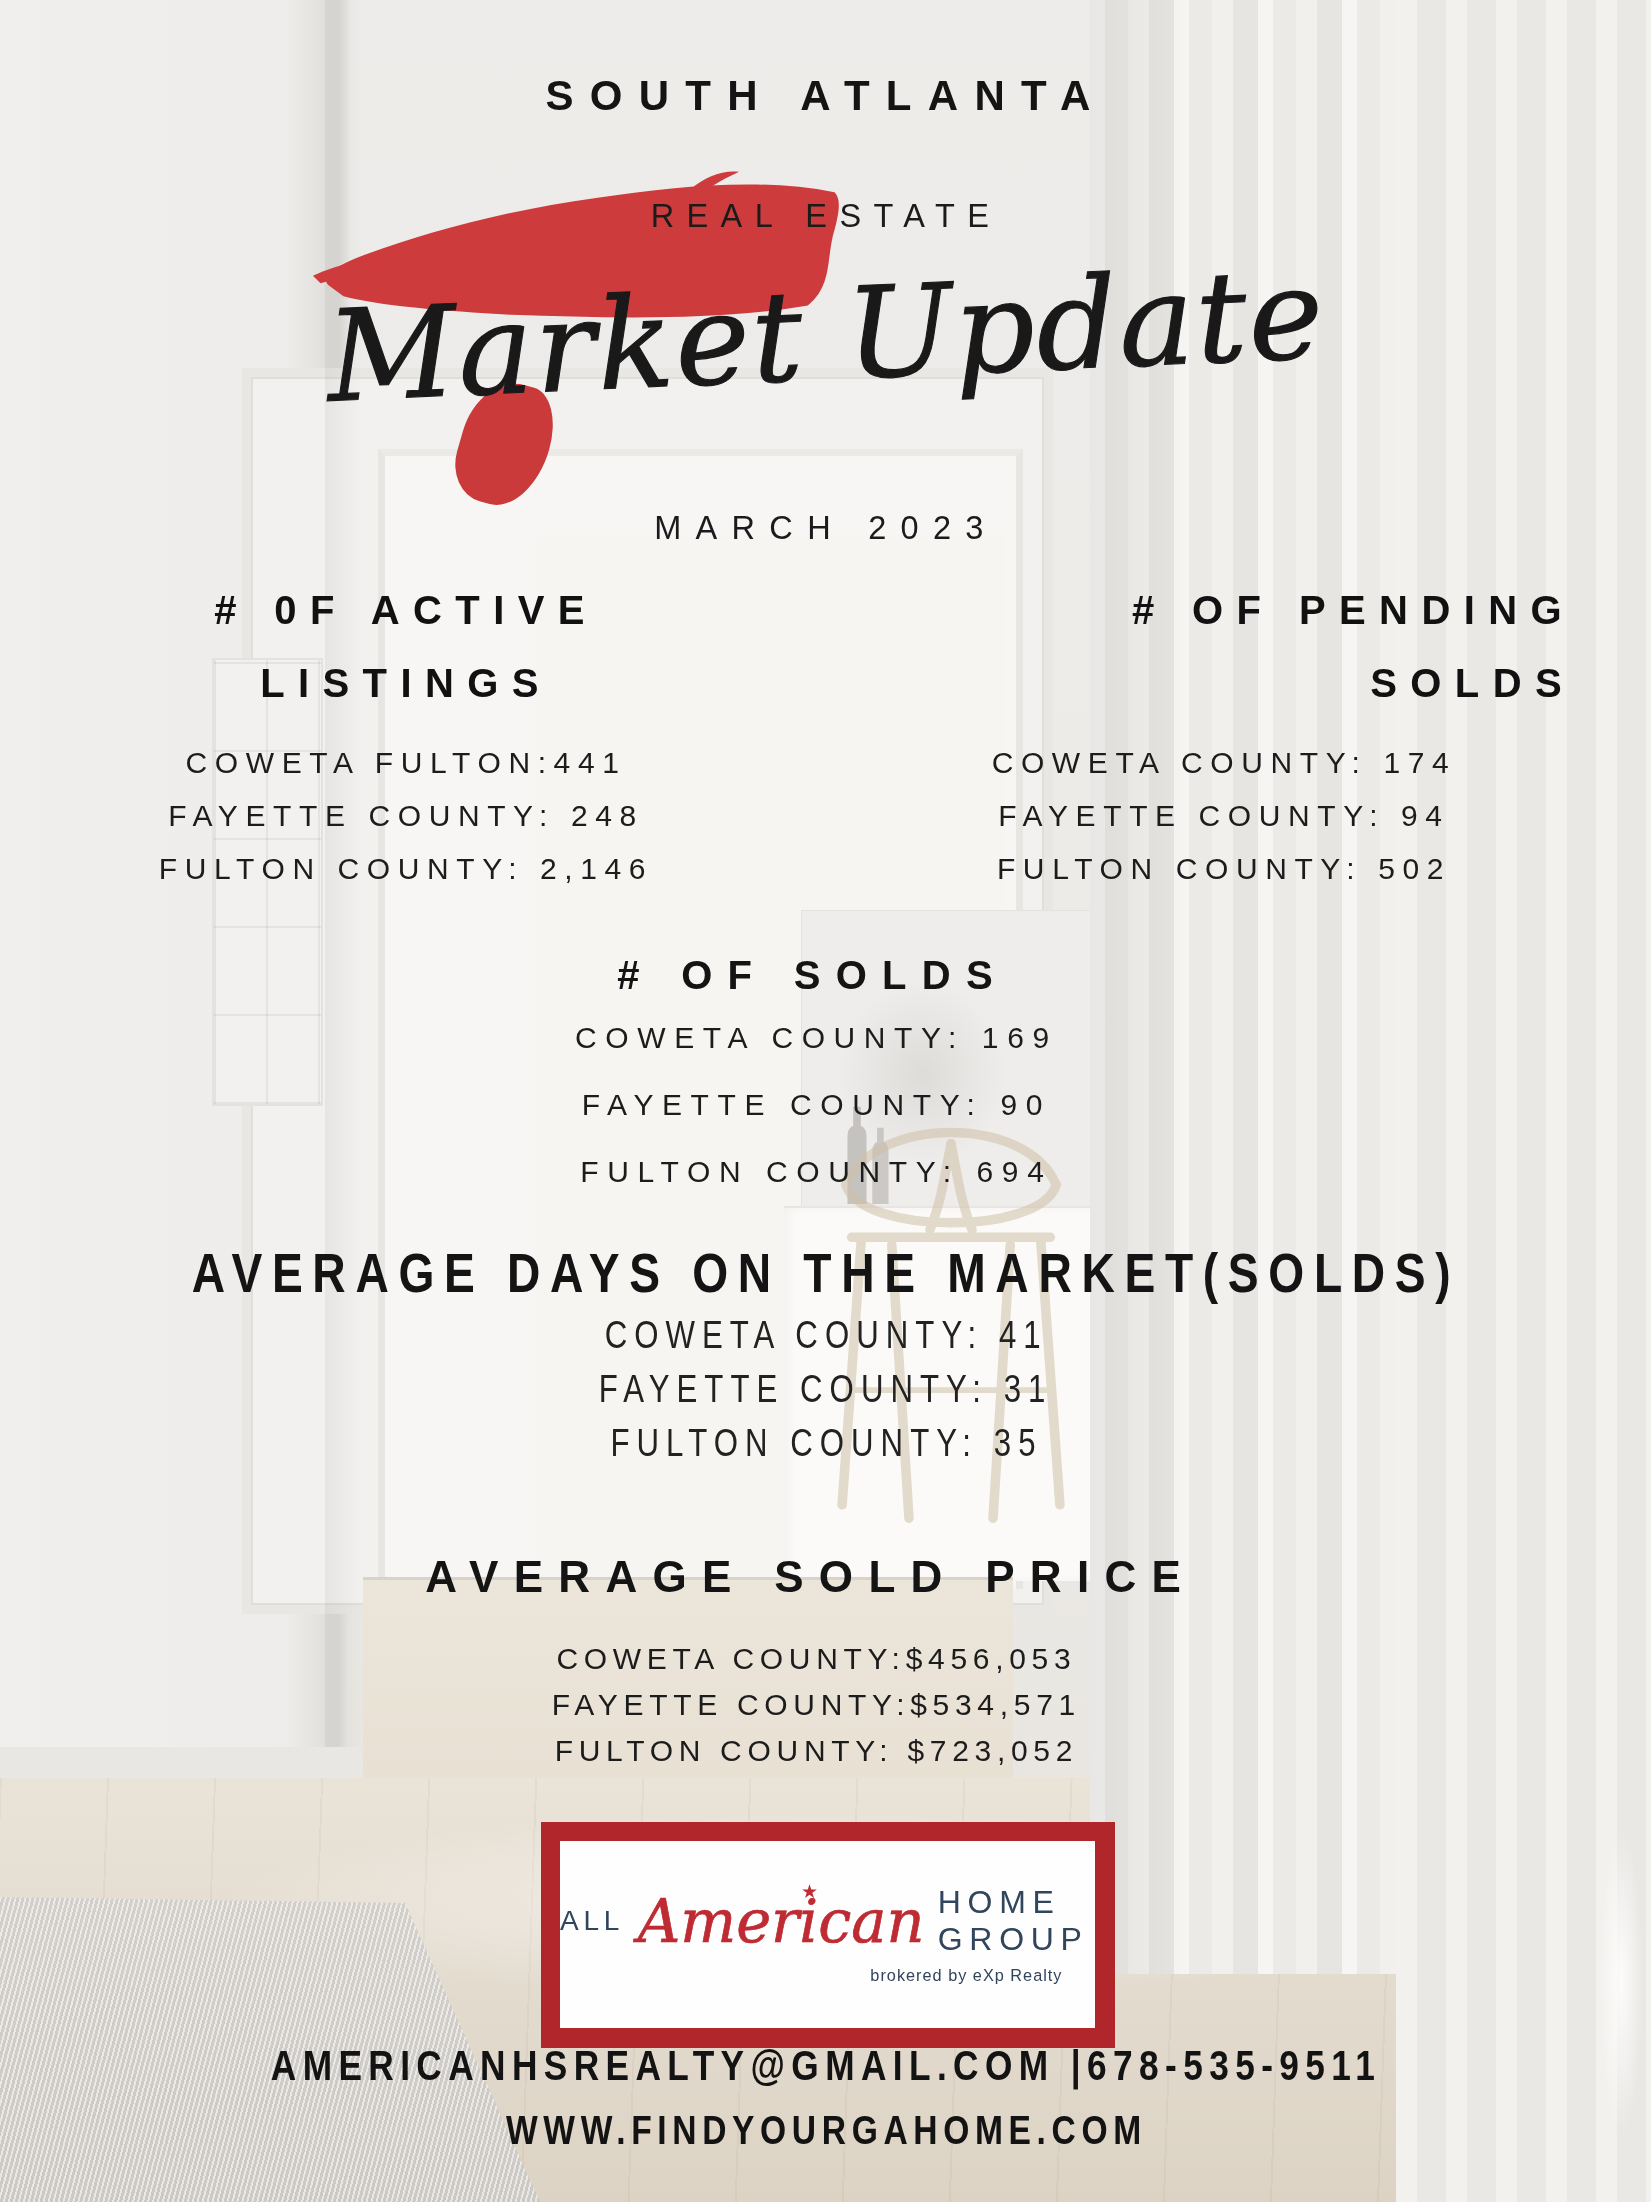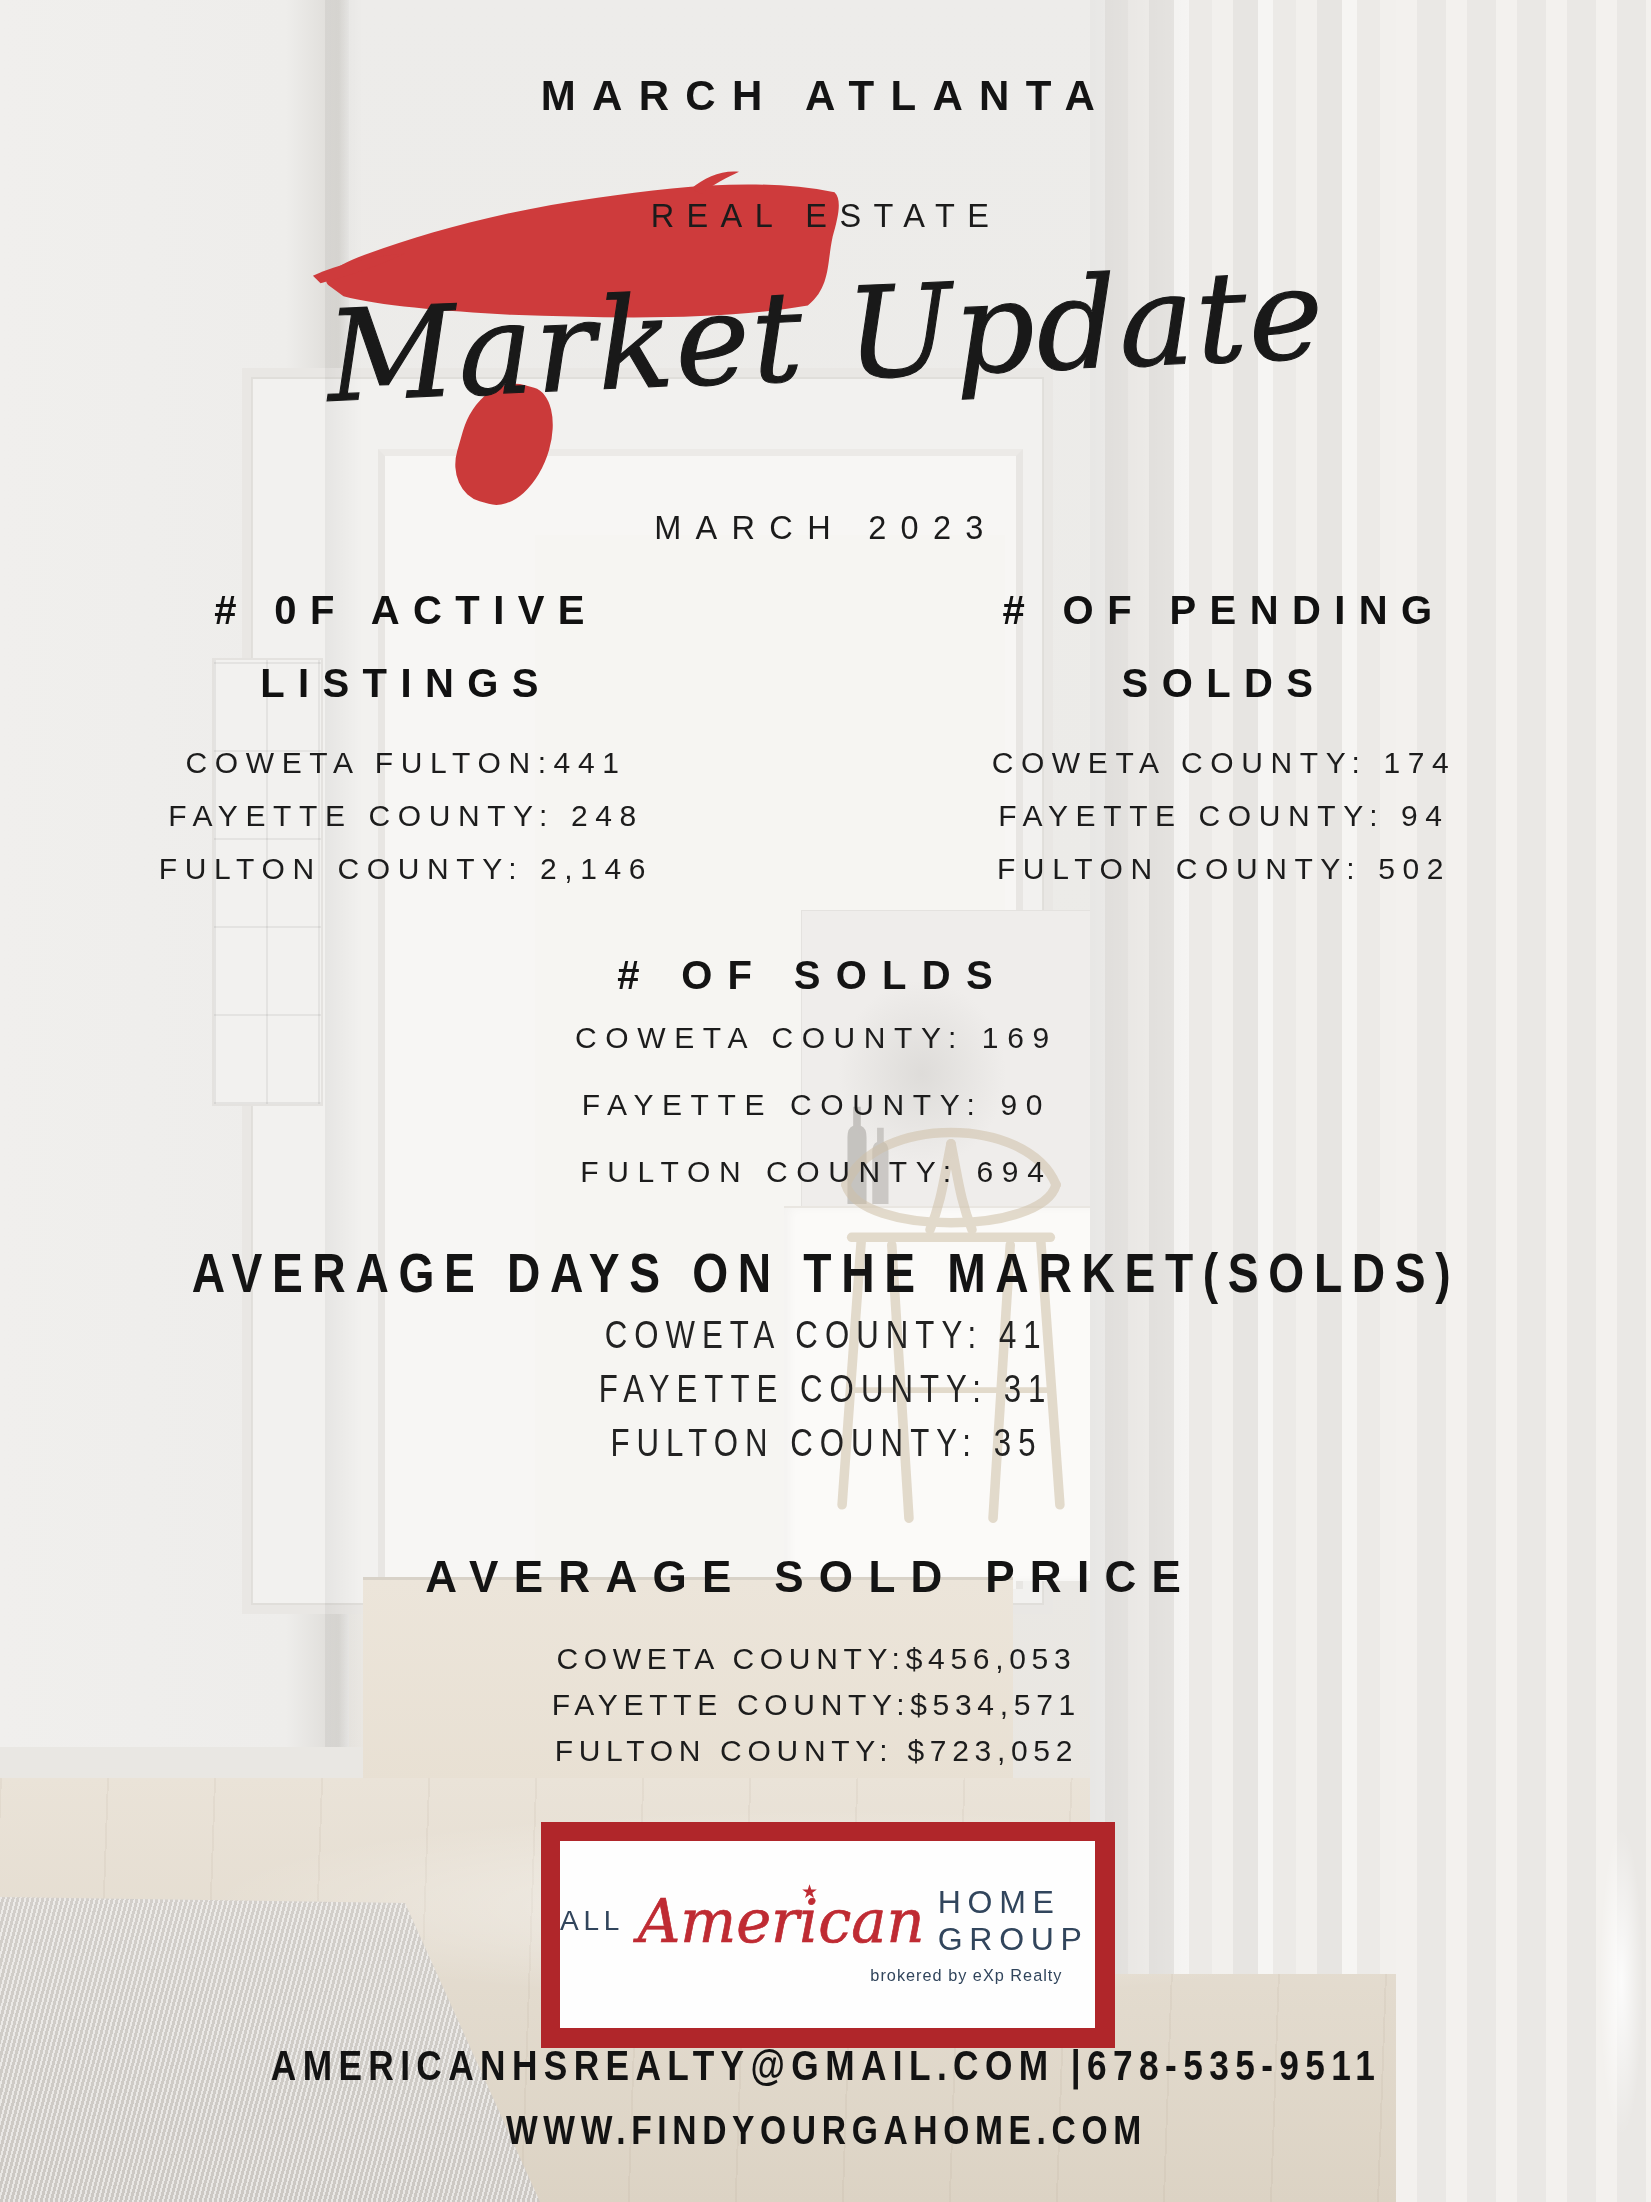--- a/index.html
+++ b/index.html
@@ -59,21 +59,21 @@
     font-family:"DejaVu Serif","Liberation Serif",serif;font-style:italic;
     font-size:126px;line-height:1;color:#191919;letter-spacing:1.9px;white-space:nowrap;
     -webkit-text-stroke:1.1px #191919;}
   
   .t-center{left:0;width:1652px;text-align:center;}
   .title-main{top:73px;font-size:42px;font-weight:700;letter-spacing:16.3px;line-height:46px;}
   .title-sub{top:197px;font-size:32.5px;font-weight:400;letter-spacing:12.4px;line-height:38px;color:#1b1b1b;}
   .date-line{top:509px;font-size:32.5px;font-weight:400;letter-spacing:14.3px;line-height:38px;color:#1b1b1b;}
   .h-col{width:650px;text-align:center;top:574px;font-size:40px;font-weight:700;letter-spacing:13.4px;line-height:73px;color:#111;}
   .h-col-left{left:81px;}
-  .h-col-right{left:899px;}
+  .h-col-right{left:925px;text-align:right;}
   .rows-geo{width:650px;text-align:center;font-size:30px;font-weight:400;letter-spacing:7.6px;line-height:53px;color:#1c1c1c;}
   .rows-left{left:81px;top:736px;}
   .rows-right{left:899px;top:736px;}
   .h-solds{top:954px;transform:translateX(-13.4px);font-size:40px;font-weight:700;letter-spacing:15.3px;line-height:42px;}
   .rows-solds{top:1004px;transform:translateX(-9.6px);font-size:30px;letter-spacing:8.6px;line-height:67px;font-weight:400;color:#1c1c1c;}
   .h-days{top:1245px;font-size:55px;line-height:57px;}
   .rows-days{top:1308px;line-height:54px;font-size:38px;color:#222;}
   .condense-b{display:inline-block;transform:scaleX(0.84);transform-origin:50% 50%;font-weight:700;letter-spacing:11.5px;white-space:nowrap;}
   .condense-n{display:inline-block;transform:scaleX(0.82);transform-origin:50% 50%;font-weight:400;letter-spacing:8.6px;white-space:nowrap;}
   .h-price{top:1552px;transform:translateX(-15.3px);font-size:44px;font-weight:700;letter-spacing:15.3px;line-height:50px;}
@@ -131,21 +131,21 @@
     </g>
   </svg>
 
   <svg class="abs brush-svg" viewBox="0 0 560 170" preserveAspectRatio="none">
     <path fill="#ce3b3c" d="M18 126 C10 118,26 104,60 92 C120 70,200 46,300 32 C380 20,470 10,548 26 C556 34,552 52,546 74 C540 102,544 128,520 148 C430 164,320 162,210 158 C140 154,70 148,34 138 Z"></path>
     <path fill="#ce3b3c" d="M2 116 C30 102,72 94,98 92 C74 104,40 116,10 124 Z"></path>
     <path fill="#ce3b3c" d="M398 22 C412 10,430 2,448 4 C436 10,420 18,408 28 Z"></path>
   </svg>
   <div class="abs paint-drip"></div>
 
-  <div class="abs t-center title-main">MARCH ATLANTA</div>
+  <div class="abs t-center title-main">SOUTH ATLANTA</div>
   <div class="abs t-center title-sub">REAL ESTATE</div>
   <div class="abs script-title">Market Update</div>
   <div class="abs t-center date-line">MARCH 2023</div>
 
   <div class="abs h-col h-col-left">
     <div># 0F ACTIVE</div>
     <div>LISTINGS</div>
   </div>
   <div class="abs rows-geo rows-left">
     <div>COWETA FULTON:441</div>

